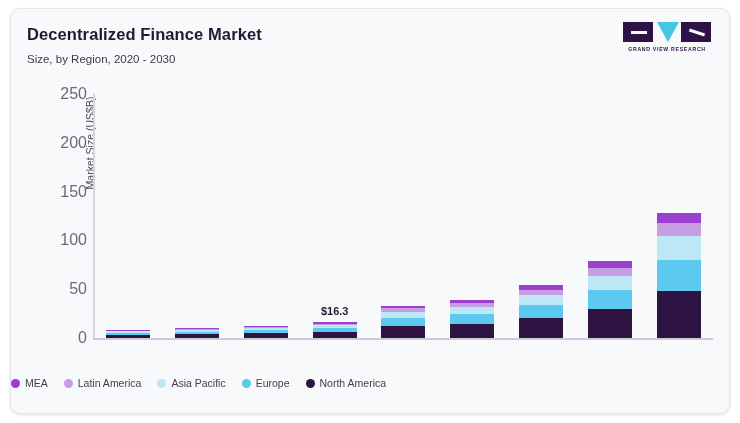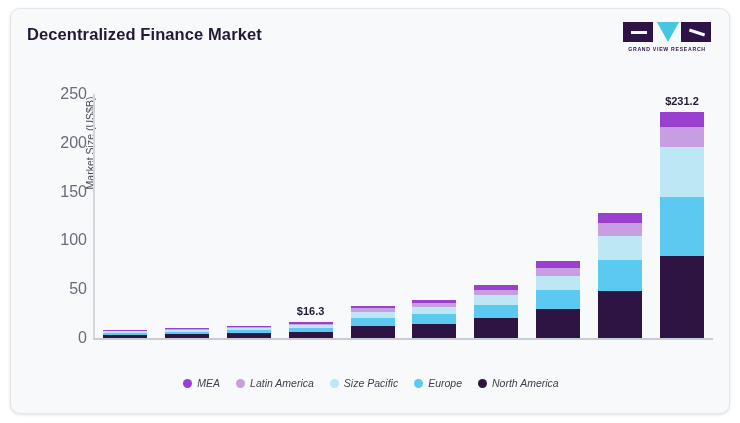--- a/index.html
+++ b/index.html
@@ -105,34 +105,34 @@
     width: 619px; height: 22px;
     display: flex; justify-content: space-around;
   }
   .xtick {
     width: 9.09%; text-align: center;
     font-size: 11.5px; color: #3f3f4b;
   }
   
   #legend {
     position: absolute; left: 0; top: 368px; width: 720px;
-    display: flex; justify-content: center; align-items: center;
+    display: flex; align-items: center;
     gap: 16px;
-    font-style: italic;
   }
   .lg-item { display: flex; align-items: center; gap: 5px; }
   .lg-dot { width: 9px; height: 9px; border-radius: 50%; }
   .lg-lab { font-size: 10.5px; color: #3f3f4b; }
 </style>
 </head>
 <body>
 
 <div id="card">
 
   <div id="hdr-title">Decentralized Finance Market</div>
+  <div id="hdr-sub">Size, by Region, 2020 - 2030</div>
 
   <div id="logo">
     <div id="logo-mark">
       <div class="lg-blk left"></div>
       <div class="lg-cut a"></div>
       <div id="lg-v"></div>
       <div class="lg-blk right"></div>
       <div class="lg-cut b"></div>
     </div>
     <div id="logo-text">GRAND VIEW RESEARCH</div>
@@ -226,45 +226,35 @@
         </div>
         <div class="bar-col">
           <div class="bar-stack">
             <div class="seg na" style="height: 46.848px;"></div>
             <div class="seg eur" style="height: 31.1344px;"></div>
             <div class="seg apac" style="height: 24.1072px;"></div>
             <div class="seg lam" style="height: 12.4928px;"></div>
             <div class="seg mea" style="height: 10.736px;"></div>
           </div>
         </div>
-        <div class="bar-col">
-          <div class="bar-stack">
-            <div class="seg na" style="height: 81.984px;"></div>
-            <div class="seg eur" style="height: 59.536px;"></div>
-            <div class="seg apac" style="height: 49.776px;"></div>
-            <div class="seg lam" style="height: 20.008px;"></div>
-            <div class="seg mea" style="height: 14.3472px;"></div>
-          </div>
-          <div class="bar-label" style="bottom: 230.651px;">$231.2</div>
-        </div>
       </div>
   </div>
 
   <div id="legend">
       <div class="lg-item">
         <span class="lg-dot" style="background: rgb(155, 63, 208);"></span>
         <span class="lg-lab">MEA</span>
       </div>
       <div class="lg-item">
         <span class="lg-dot" style="background: rgb(200, 158, 226);"></span>
         <span class="lg-lab">Latin America</span>
       </div>
       <div class="lg-item">
         <span class="lg-dot" style="background: rgb(189, 231, 245);"></span>
-        <span class="lg-lab">Size Pacific</span>
+        <span class="lg-lab">Asia Pacific</span>
       </div>
       <div class="lg-item">
         <span class="lg-dot" style="background: rgb(92, 201, 241);"></span>
         <span class="lg-lab">Europe</span>
       </div>
       <div class="lg-item">
         <span class="lg-dot" style="background: rgb(46, 20, 66);"></span>
         <span class="lg-lab">North America</span>
       </div>
     </div>

